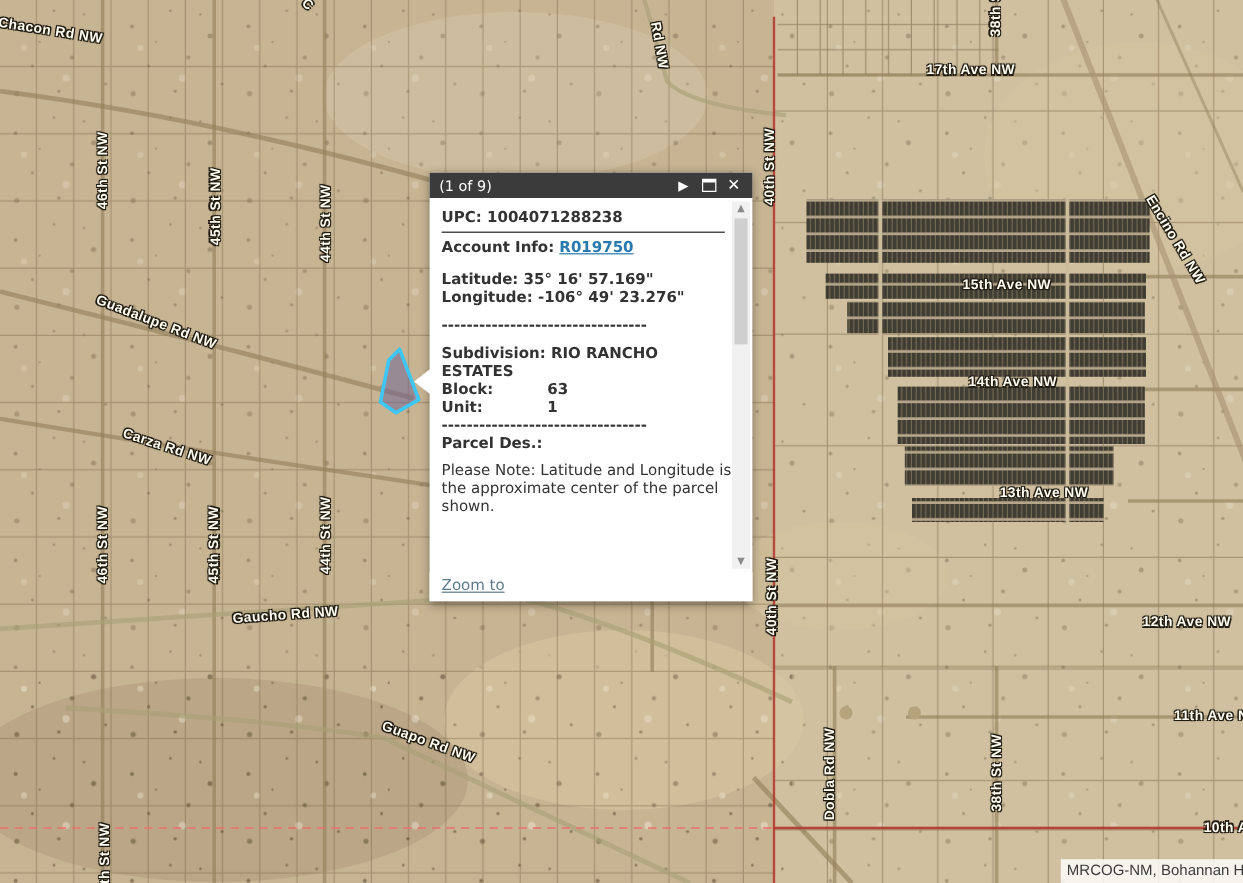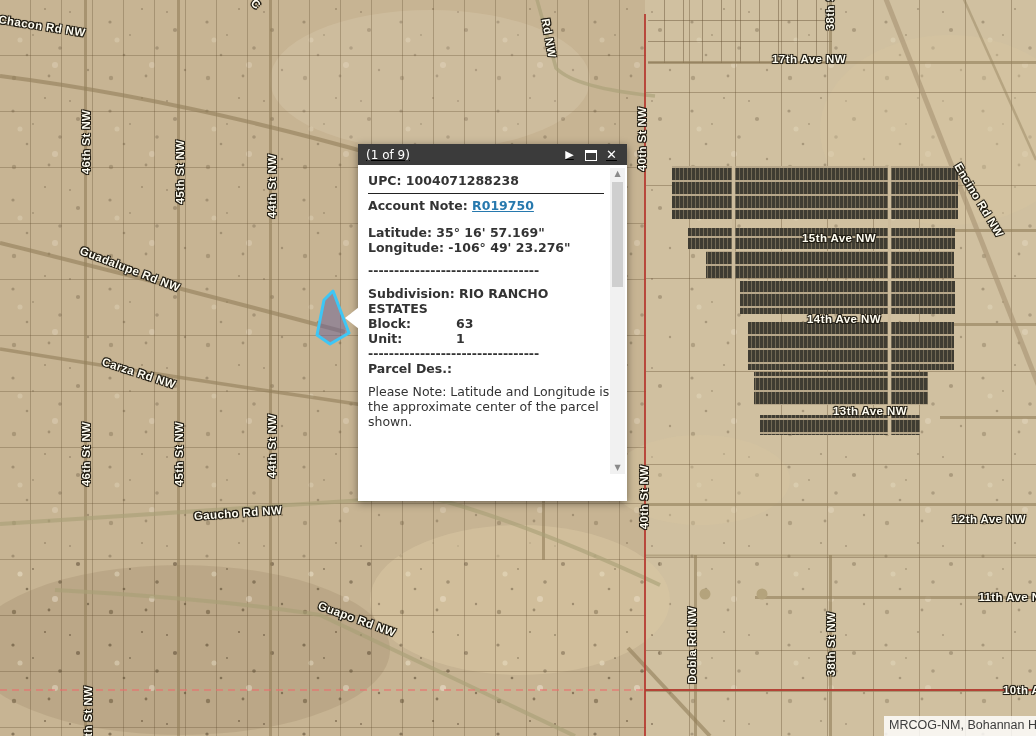--- a/index.html
+++ b/index.html
@@ -11,21 +11,21 @@
   .map-label{position:absolute;white-space:nowrap;
     transform:translate(-50%,-50%) rotate(var(--r,0deg));
     font:bold 11.5px "Liberation Sans",sans-serif;color:#fffdf2;letter-spacing:.4px;
     text-shadow:-1px -1px 0 #201c12,1px -1px 0 #201c12,-1px 1px 0 #201c12,1px 1px 0 #201c12,0 0 2px #000;}
 
   
   .popup{position:absolute;left:358px;top:144px;width:269px;height:357px;
          background:#fff;box-shadow:0 2px 8px rgba(0,0,0,.45);font-family:"DejaVu Sans","Liberation Sans",sans-serif;}
   .popup .beak{position:absolute;left:-13px;top:163px;width:0;height:0;
          border-top:11px solid transparent;border-bottom:11px solid transparent;border-right:14px solid #fff;}
-  .p-header{height:21px;background:#3b3b3b;display:flex;align-items:center;padding:0 5px 0 8px;text-decoration:underline;}
+  .p-header{height:21px;background:#3b3b3b;display:flex;align-items:center;padding:0 5px 0 8px;}
   .p-title{flex:1;color:#fff;font-size:12px;}
   .hbtn{color:#fff;width:21px;text-align:center;font-size:11px;line-height:21px;cursor:default;}
   .maxbox{display:inline-block;width:10px;height:7px;border:1px solid #fff;border-top:3px solid #fff;vertical-align:middle;}
   .p-body{position:absolute;top:21px;left:0;right:0;bottom:24px;overflow:hidden;
           padding:8px 14px 0 10px;font-size:12.5px;color:#333;line-height:15px;}
   .strong{font-weight:bold;}
   .p-body hr{border:none;border-top:1px solid #222;margin:5px 0 4px 0;width:236px;}
   .gap12{height:12px;} .gap8{height:8px;}
   .plink{color:#2779ae;font-weight:bold;text-decoration:underline;cursor:pointer;text-align:center;}
   .p-sub{max-width:205px;}
@@ -185,21 +185,21 @@
       <span class="hbtn"><span class="maxbox"></span></span>
       <span class="hbtn" style="font-size:13px;font-weight:bold;">✕</span>
     </div>
 
     <div class="p-body">
       <div class="strong">
         <span>UPC:</span> <span>1004071288238</span>
       </div>
       <hr>
       <div class="strong">
-        <span>Account Note:</span> <a class="plink">R019750</a>
+        <span>Account Info:</span> <a class="plink">R019750</a>
       </div>
       <div class="gap12"></div>
       <div class="strong">
         <span>Latitude:</span> <span>35° 16' 57.169"</span>
       </div>
       <div class="strong">
         <span>Longitude:</span> <span>-106° 49' 23.276"</span>
       </div>
       <div class="gap8"></div>
       <div class="strong">---------------------------------</div>
@@ -218,16 +218,19 @@
       <div class="gap8"></div>
       <div class="p-note">Please Note: Latitude and Longitude is the approximate center of the parcel shown.</div>
 
       <div class="sbar">
         <div class="up">▲</div>
         <div class="thumb"></div>
         <div class="dn">▼</div>
       </div>
     </div>
 
+    <div class="p-footer">
+      <a class="zoomto">Zoom to</a>
+    </div>
   </div>
 
   <div class="attrib">MRCOG-NM, Bohannan H</div>
 </div>
 
 </body></html>

